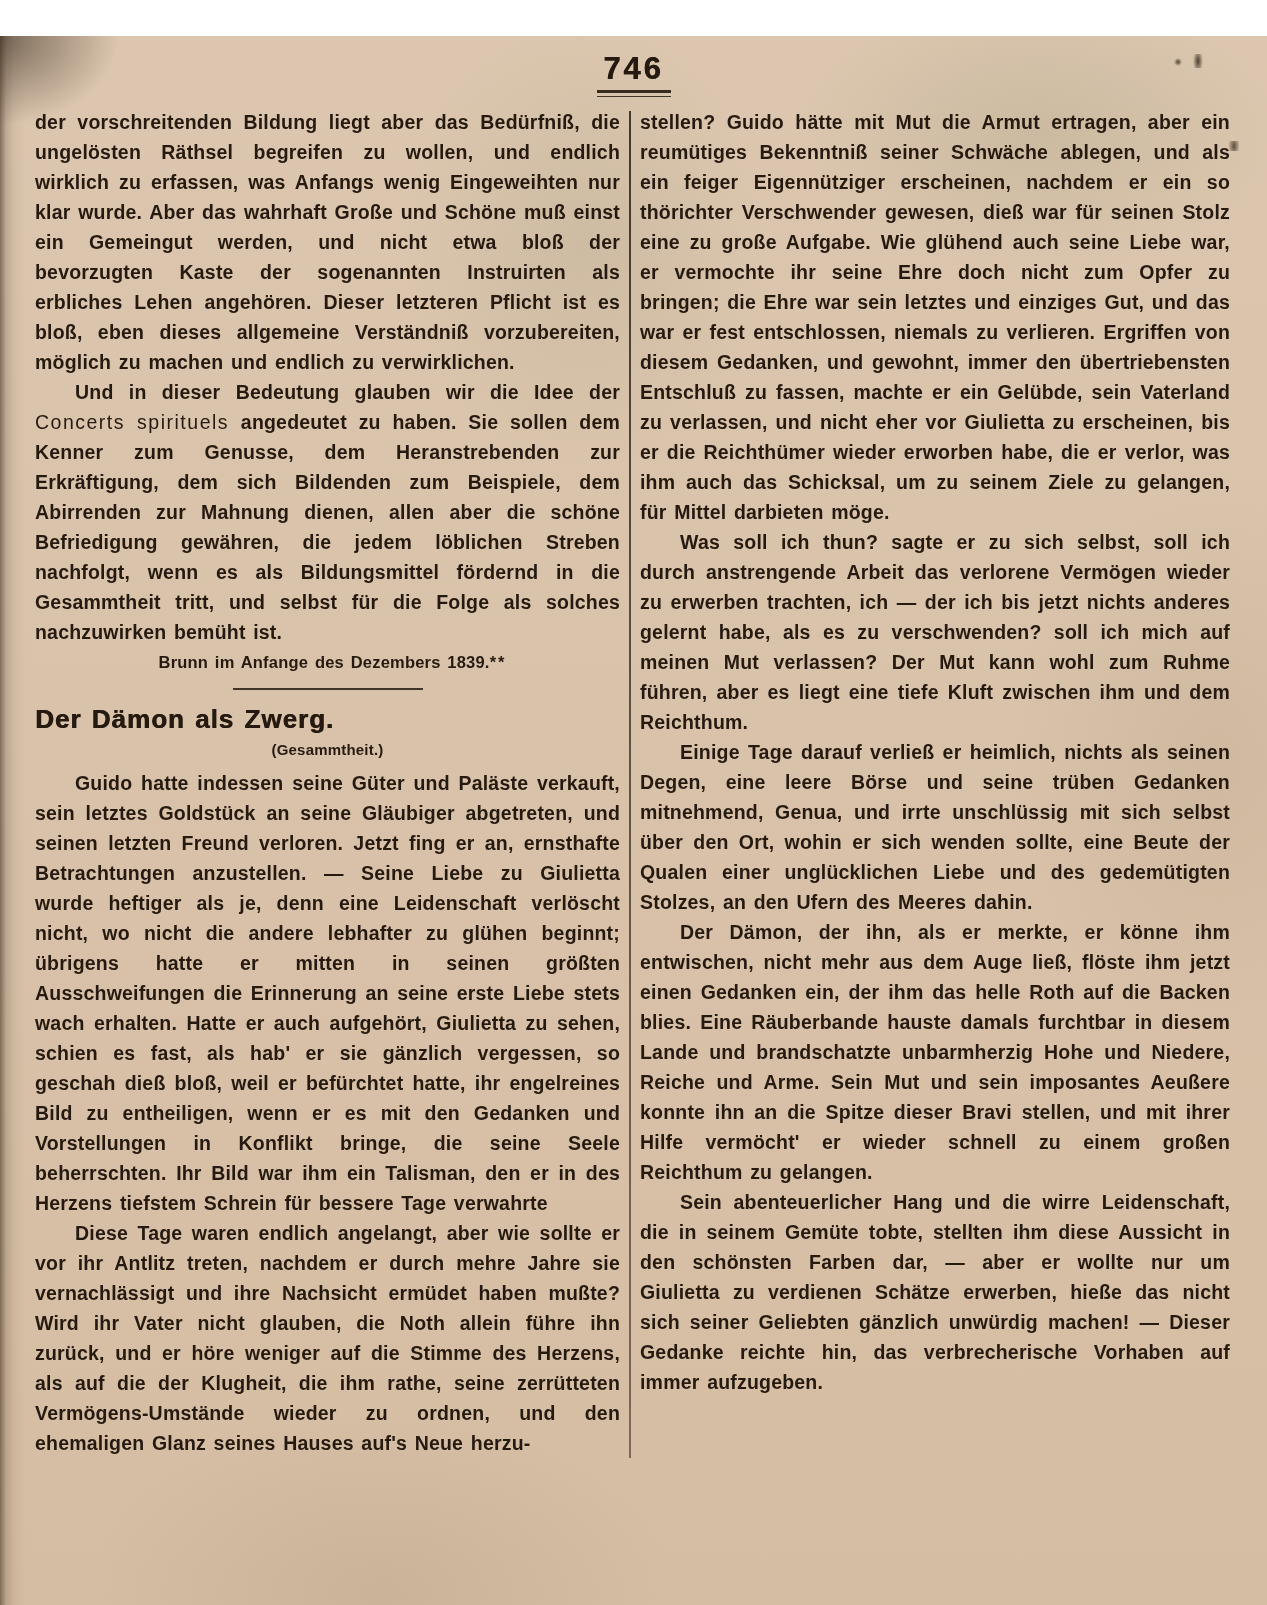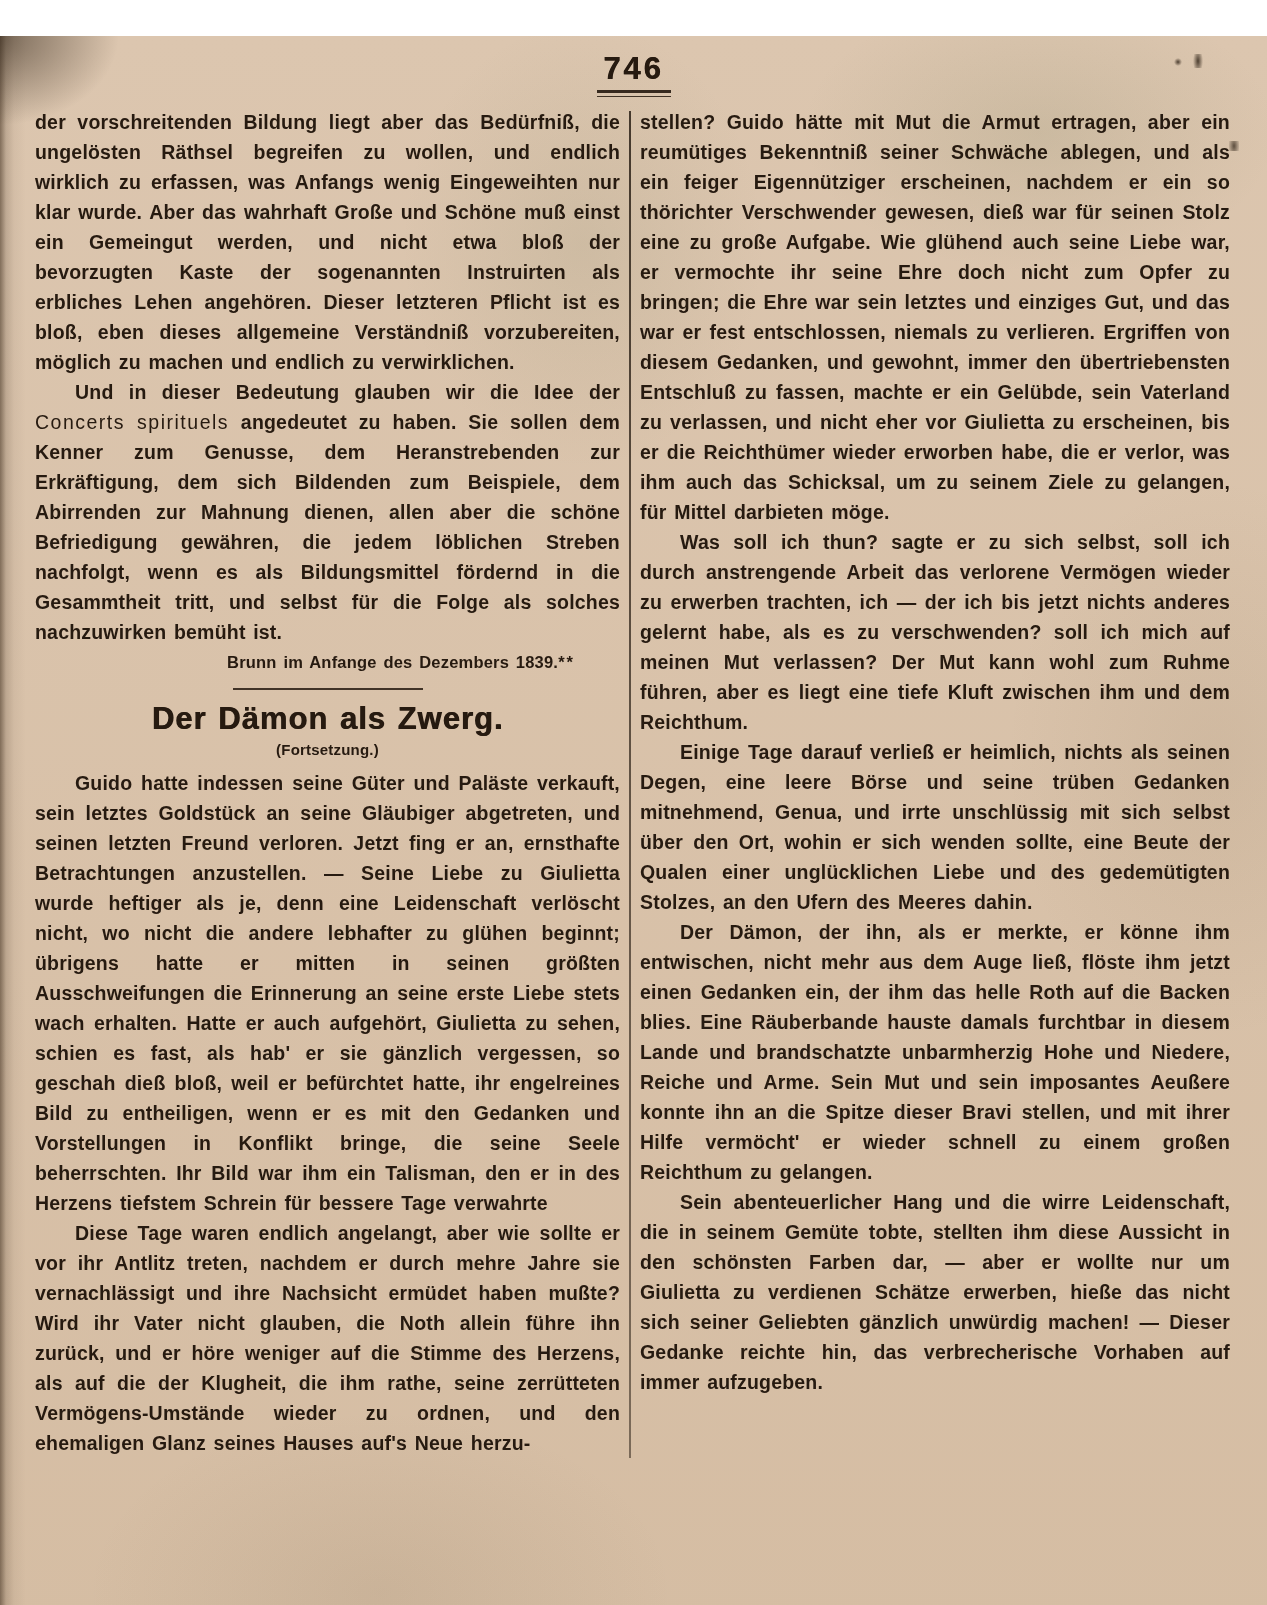--- a/index.html
+++ b/index.html
@@ -51,33 +51,33 @@
     width:2px; margin:4px 9px 0 9px;
     background:linear-gradient(rgba(32,22,13,0.8), rgba(32,22,13,0.5));
   }
 
   p { margin:0; text-indent:40px; }
   p.noindent { text-indent:0; }
 
   .antiqua { font-weight:normal; letter-spacing:1.5px; word-spacing:1px; }
 
   .dateline {
-    display:flex; justify-content:flex-end;
+    display:flex; justify-content:center;
     font-size:16.5px; line-height:26px;
     padding:2px 45px 0 55px; text-indent:0;
   }
   .dateline-mark { letter-spacing:2px; }
 
   .section-rule {
     width:190px; margin:13px auto 9px;
     border-top:2px solid rgba(38,26,16,0.85);
   }
   .article-title {
-    margin:0; text-align:center; text-indent:0;
-    font-size:31px; line-height:40px; letter-spacing:1px;
+    margin:0; text-align:left; text-indent:0;
+    font-size:26px; line-height:40px; letter-spacing:1px;
     text-shadow:0.7px 0 0 currentColor;
   }
   .article-subtitle {
     text-align:center; text-indent:0;
     font-size:15px; line-height:22px; margin-bottom:7px;
   }
 </style>
 </head>
 <body>
 
@@ -98,21 +98,21 @@
       <p class="noindent">der vorschreitenden Bildung liegt aber das Bedürfniß, die ungelösten Räthsel begreifen zu wollen, und endlich wirklich zu erfassen, was Anfangs wenig Eingeweihten nur klar wurde. Aber das wahrhaft Große und Schöne muß einst ein Gemeingut werden, und nicht etwa bloß der bevorzugten Kaste der sogenannten Instruirten als erbliches Lehen angehören. Dieser letzteren Pflicht ist es bloß, eben dieses allgemeine Verständniß vorzubereiten, möglich zu machen und endlich zu verwirklichen.</p>
       <p><span>Und in dieser Bedeutung glauben wir die Idee der </span><span class="antiqua">Concerts spirituels</span><span> angedeutet zu haben. Sie sollen dem Kenner zum Genusse, dem Heranstrebenden zur Erkräftigung, dem sich Bildenden zum Beispiele, dem Abirrenden zur Mahnung dienen, allen aber die schöne Befriedigung gewähren, die jedem löblichen Streben nachfolgt, wenn es als Bildungsmittel fördernd in die Gesammtheit tritt, und selbst für die Folge als solches nachzuwirken bemüht ist.</span></p>
       <div class="dateline">
         <span>Brunn im Anfange des Dezembers 1839.</span>
         <span class="dateline-mark">**</span>
       </div>
 
       <div class="section-rule"></div>
 
       <h1 class="article-title">Der Dämon als Zwerg.</h1>
-      <div class="article-subtitle">(Fortsetzung.)</div>
+      <div class="article-subtitle">(Gesammtheit.)</div>
 
       <p>Guido hatte indessen seine Güter und Paläste verkauft, sein letztes Goldstück an seine Gläubiger abgetreten, und seinen letzten Freund verloren. Jetzt fing er an, ernsthafte Betrachtungen anzustellen. — Seine Liebe zu Giulietta wurde heftiger als je, denn eine Leidenschaft verlöscht nicht, wo nicht die andere lebhafter zu glühen beginnt; übrigens hatte er mitten in seinen größten Ausschweifungen die Erinnerung an seine erste Liebe stets wach erhalten. Hatte er auch aufgehört, Giulietta zu sehen, schien es fast, als hab' er sie gänzlich vergessen, so geschah dieß bloß, weil er befürchtet hatte, ihr engelreines Bild zu entheiligen, wenn er es mit den Gedanken und Vorstellungen in Konflikt bringe, die seine Seele beherrschten. Ihr Bild war ihm ein Talisman, den er in des Herzens tiefstem Schrein für bessere Tage verwahrte</p>
       <p>Diese Tage waren endlich angelangt, aber wie sollte er vor ihr Antlitz treten, nachdem er durch mehre Jahre sie vernachlässigt und ihre Nachsicht ermüdet haben mußte? Wird ihr Vater nicht glauben, die Noth allein führe ihn zurück, und er höre weniger auf die Stimme des Herzens, als auf die der Klugheit, die ihm rathe, seine zerrütteten Vermögens-Umstände wieder zu ordnen, und den ehemaligen Glanz seines Hauses auf's Neue herzu-</p>
     </div>
 
     <div class="column-divider"></div>
 
     <div class="col right">
       <p class="noindent">stellen? Guido hätte mit Mut die Armut ertragen, aber ein reumütiges Bekenntniß seiner Schwäche ablegen, und als ein feiger Eigennütziger erscheinen, nachdem er ein so thörichter Verschwender gewesen, dieß war für seinen Stolz eine zu große Aufgabe. Wie glühend auch seine Liebe war, er vermochte ihr seine Ehre doch nicht zum Opfer zu bringen; die Ehre war sein letztes und einziges Gut, und das war er fest entschlossen, niemals zu verlieren. Ergriffen von diesem Gedanken, und gewohnt, immer den übertriebensten Entschluß zu fassen, machte er ein Gelübde, sein Vaterland zu verlassen, und nicht eher vor Giulietta zu erscheinen, bis er die Reichthümer wieder erworben habe, die er verlor, was ihm auch das Schicksal, um zu seinem Ziele zu gelangen, für Mittel darbieten möge.</p>
       <p>Was soll ich thun? sagte er zu sich selbst, soll ich durch anstrengende Arbeit das verlorene Vermögen wieder zu erwerben trachten, ich — der ich bis jetzt nichts anderes gelernt habe, als es zu verschwenden? soll ich mich auf meinen Mut verlassen? Der Mut kann wohl zum Ruhme führen, aber es liegt eine tiefe Kluft zwischen ihm und dem Reichthum.</p>

